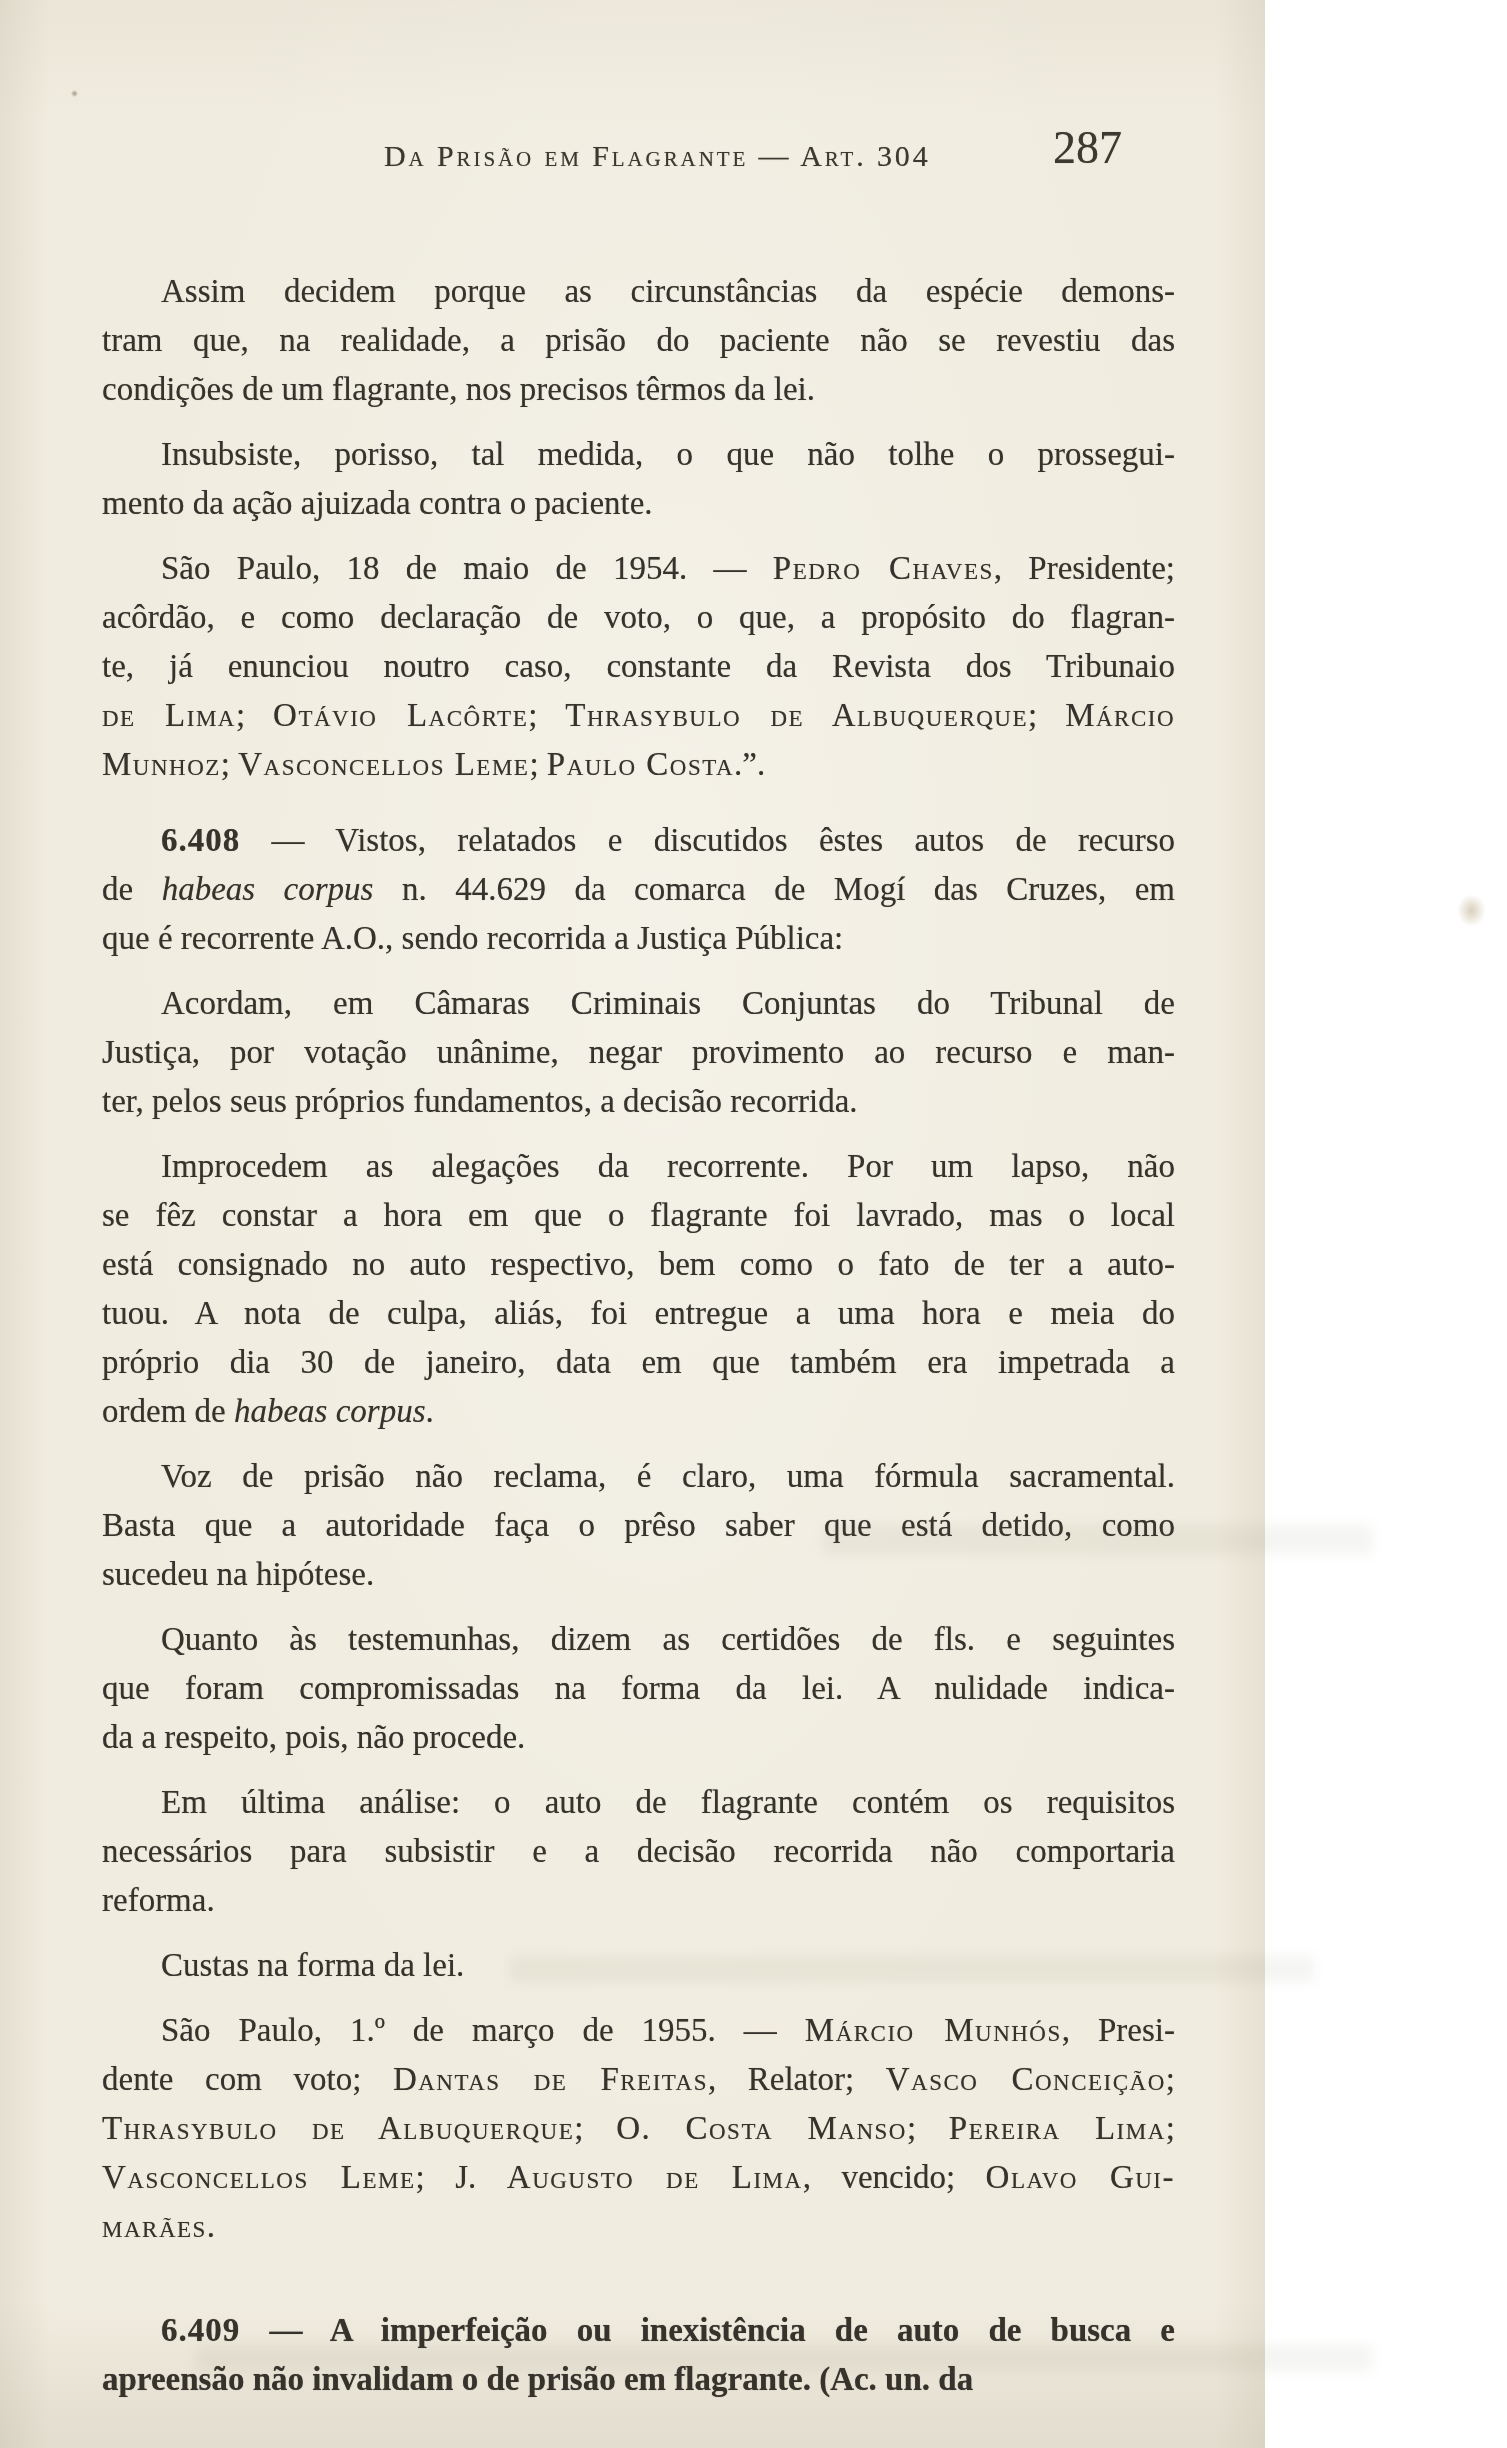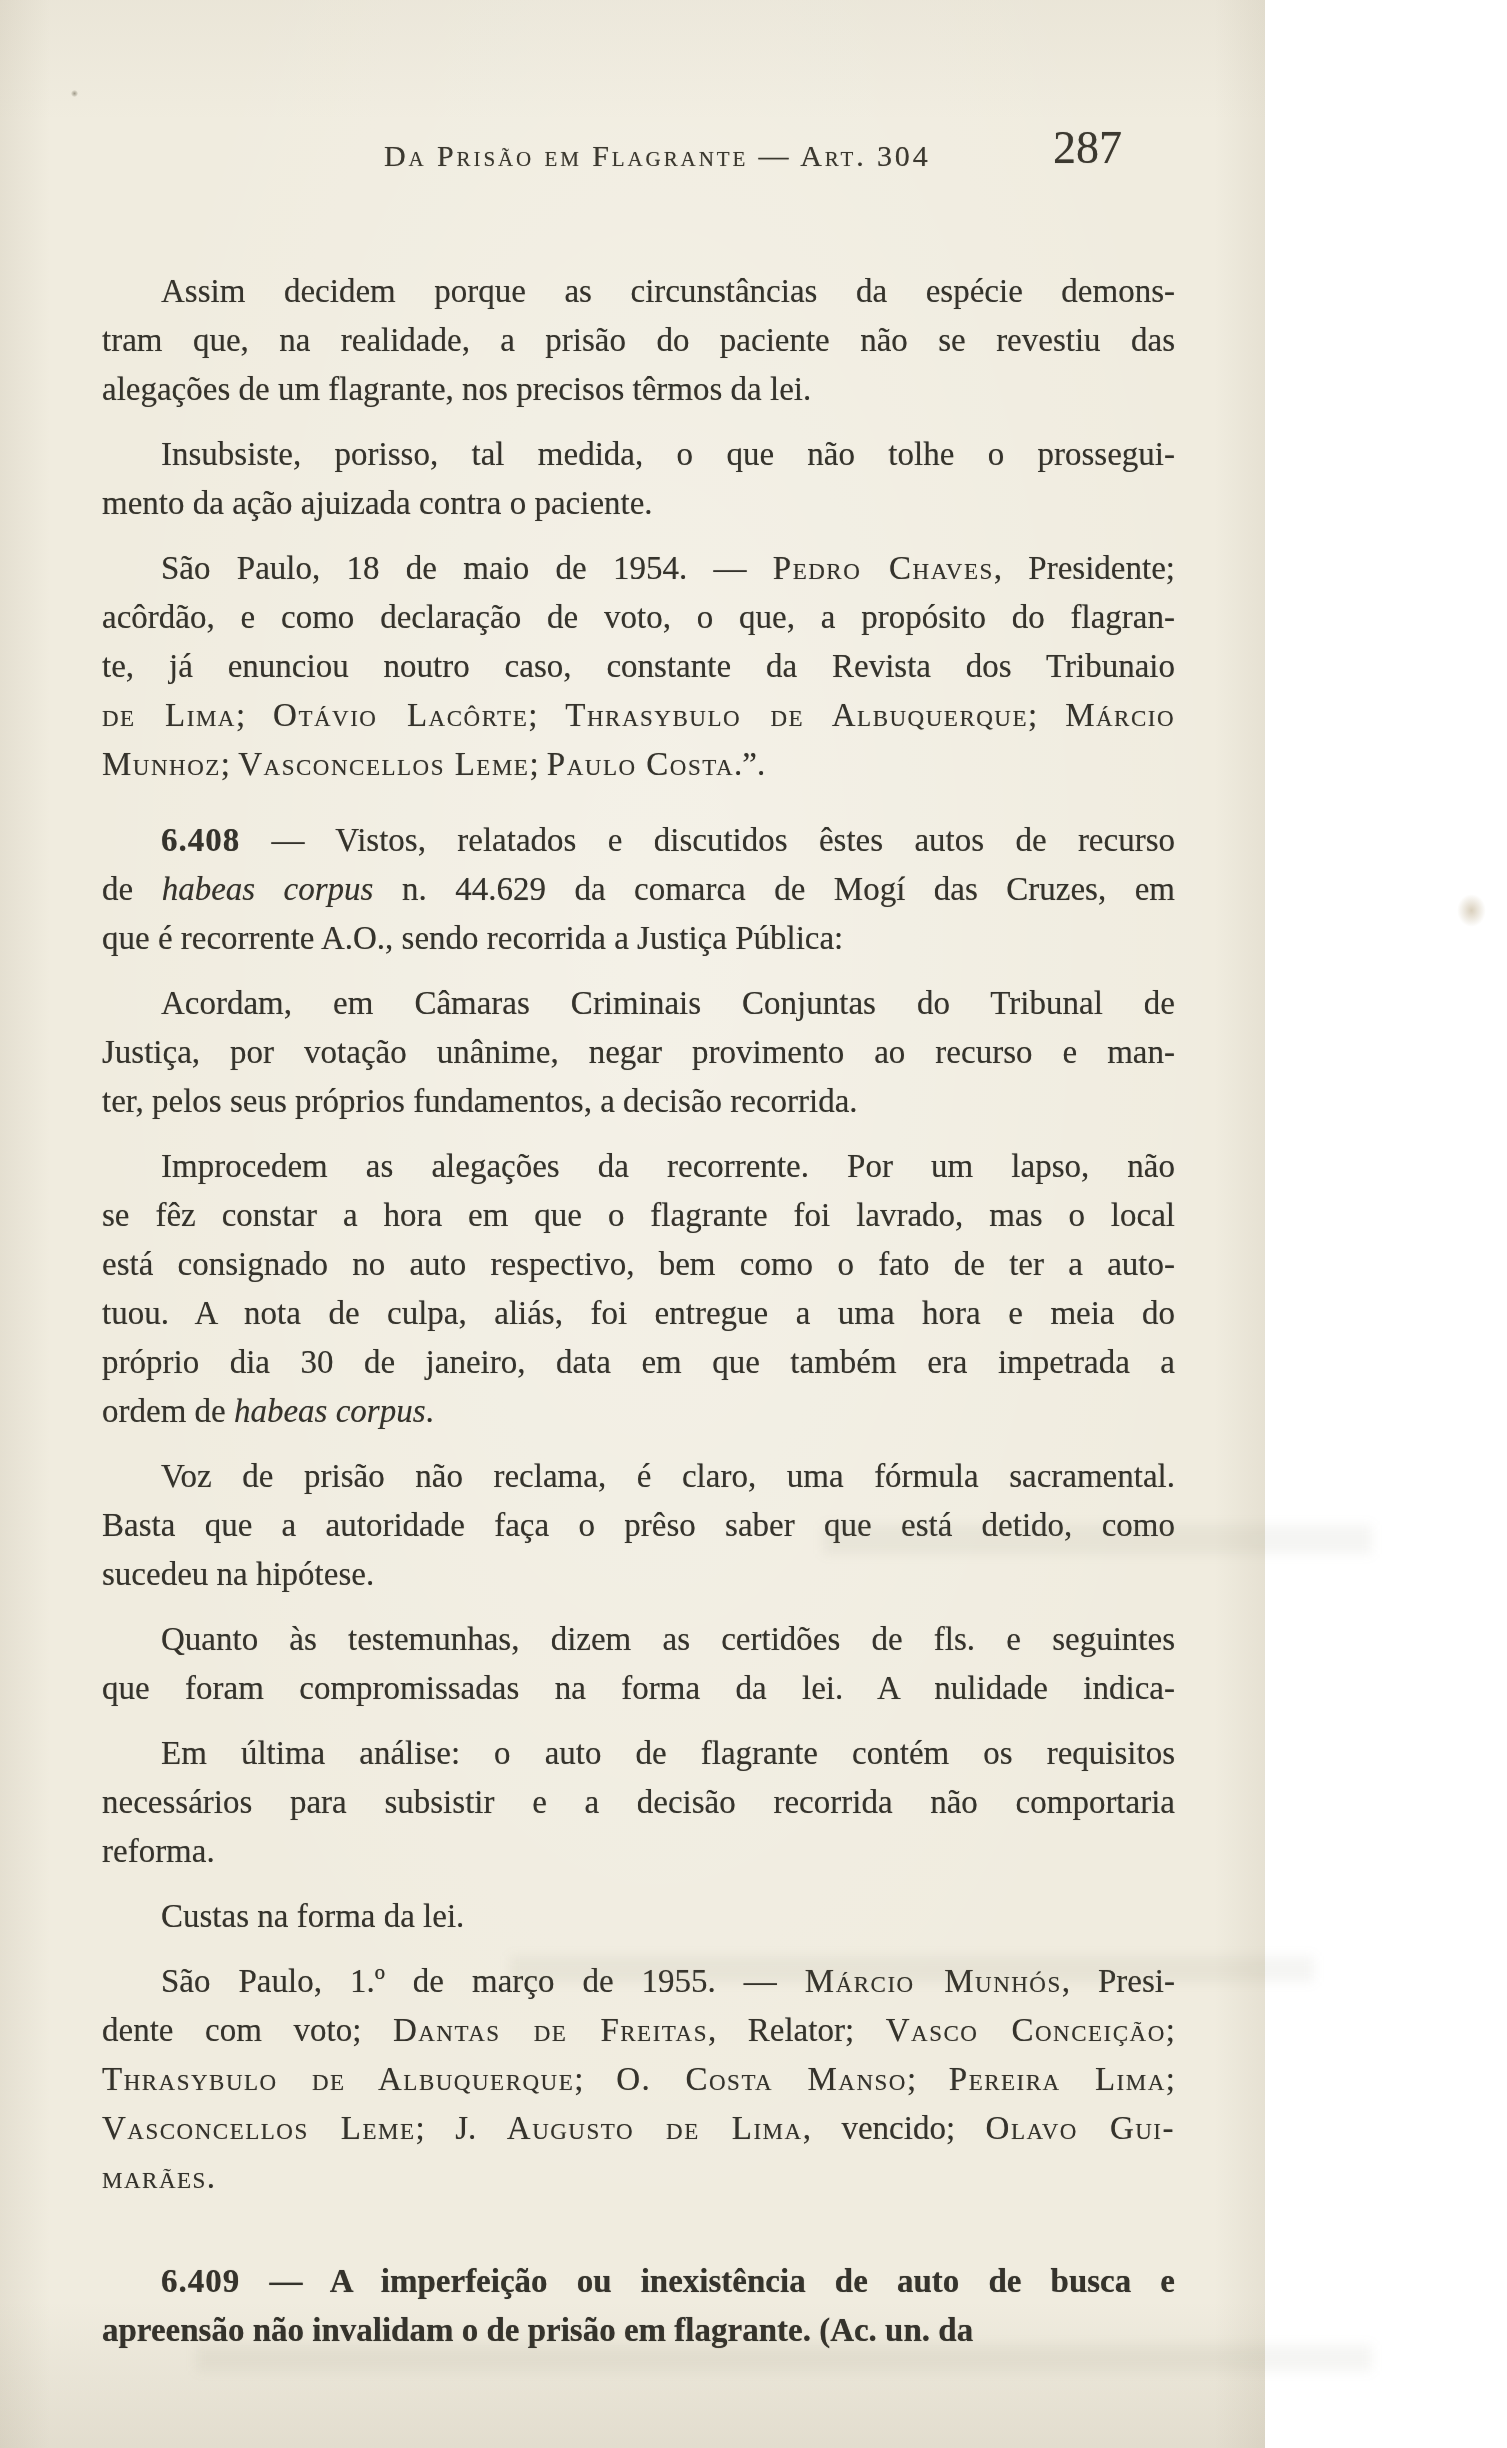--- a/index.html
+++ b/index.html
@@ -77,21 +77,21 @@
 
   <div class="running-head">
     <div class="head-title">Da Prisão em Flagrante — Art. 304</div>
     <div class="page-number">287</div>
   </div>
 
   <div class="body-text">
       <div class="para">
         <div class="line indent"><span class="seg-plain">Assim decidem porque as circunstâncias da espécie demons-</span></div>
         <div class="line"><span class="seg-plain">tram que, na realidade, a prisão do paciente não se revestiu das</span></div>
-        <div class="line last"><span class="seg-plain">alegações de um flagrante, nos precisos têrmos da lei.</span></div>
+        <div class="line last"><span class="seg-plain">condições de um flagrante, nos precisos têrmos da lei.</span></div>
       </div>
       <div class="para">
         <div class="line indent"><span class="seg-plain">Insubsiste, porisso, tal medida, o que não tolhe o prossegui-</span></div>
         <div class="line last"><span class="seg-plain">mento da ação ajuizada contra o paciente.</span></div>
       </div>
       <div class="para">
         <div class="line indent"><span class="seg-plain">São Paulo, 18 de maio de 1954. — </span><span class="seg-sc">Pedro Chaves</span><span class="seg-plain">, Presidente;</span></div>
         <div class="line"><span class="seg-plain">acôrdão, e como declaração de voto, o que, a propósito do flagran-</span></div>
         <div class="line"><span class="seg-plain">te, já enunciou noutro caso, constante da Revista dos Tribunaio</span></div>
         <div class="line"><span class="seg-sc">de Lima</span><span class="seg-plain">; </span><span class="seg-sc">Otávio Lacôrte</span><span class="seg-plain">; </span><span class="seg-sc">Thrasybulo de Albuquerque</span><span class="seg-plain">; </span><span class="seg-sc">Márcio</span></div>
@@ -116,20 +116,21 @@
         <div class="line last"><span class="seg-plain">ordem de </span><span class="seg-i">habeas corpus</span><span class="seg-plain">.</span></div>
       </div>
       <div class="para">
         <div class="line indent"><span class="seg-plain">Voz de prisão não reclama, é claro, uma fórmula sacramental.</span></div>
         <div class="line"><span class="seg-plain">Basta que a autoridade faça o prêso saber que está detido, como</span></div>
         <div class="line last"><span class="seg-plain">sucedeu na hipótese.</span></div>
       </div>
       <div class="para">
         <div class="line indent"><span class="seg-plain">Quanto às testemunhas, dizem as certidões de fls. e seguintes</span></div>
         <div class="line"><span class="seg-plain">que foram compromissadas na forma da lei. A nulidade indica-</span></div>
+        <div class="line last"><span class="seg-plain">da a respeito, pois, não procede.</span></div>
       </div>
       <div class="para">
         <div class="line indent"><span class="seg-plain">Em última análise: o auto de flagrante contém os requisitos</span></div>
         <div class="line"><span class="seg-plain">necessários para subsistir e a decisão recorrida não comportaria</span></div>
         <div class="line last"><span class="seg-plain">reforma.</span></div>
       </div>
       <div class="para">
         <div class="line indent last"><span class="seg-plain">Custas na forma da lei.</span></div>
       </div>
       <div class="para">

